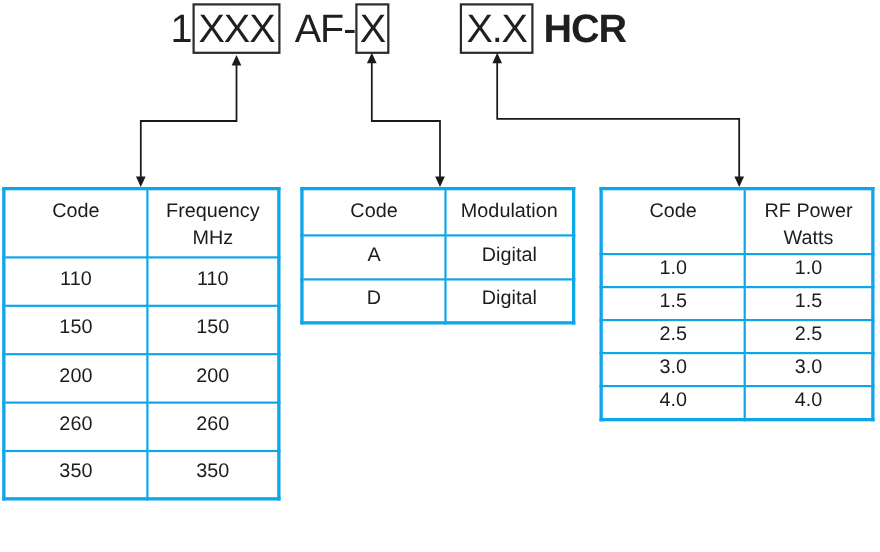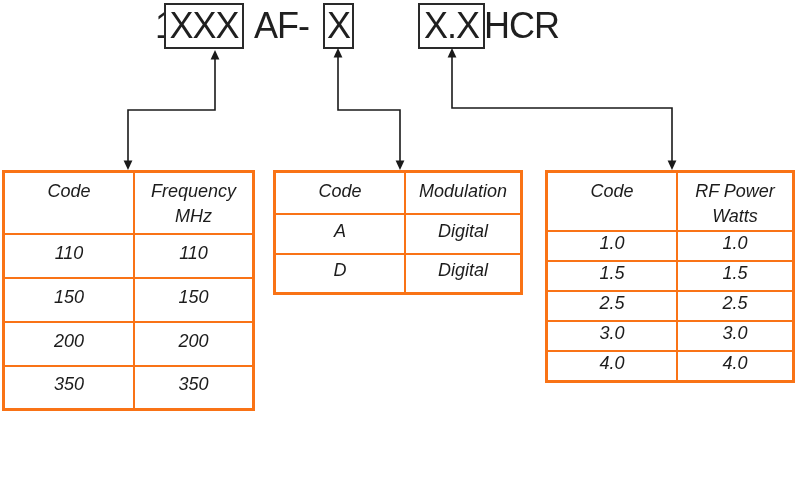--- a/index.html
+++ b/index.html
@@ -60,22 +60,21 @@
   
   table.t {
     position: absolute;
     border-collapse: collapse;
     table-layout: fixed;
     background: #ffffff;
     font-size: 18px;
     color: #1c1c1c;
   }
   table.t, table.t th, table.t td {
-    border: 2px solid #f97316;
-    font-style: italic;
+    border: 2px solid #0ea5e9;
   }
   table.t {
     border-width: 3px;
   }
   table.t th {
     font-weight: normal;
     vertical-align: top;
     padding-top: 6px;
     white-space: pre-line;
     line-height: 1.4;
@@ -99,25 +98,25 @@
   #t-power thead tr      { height: 57px; }
   #t-power tbody tr      { height: 28px; }
 </style>
 </head>
 <body>
 
 <div class="canvas">
 
   <div class="title">
     <span class="seg" style="left:155px;">1</span>
-    <span class="seg boxed" style="left:164px; width:80px;">XXX</span>
-    <span class="seg" style="left:254px;">AF-</span>
+    <span class="seg boxed" style="left:175px; width:80px;">XXX</span>
+    <span class="seg" style="left:268px;">AF-</span>
     <span class="seg boxed" style="left:323px; width:31px;">X</span>
     <span class="seg boxed" style="left:418px; width:67px;">X.X</span>
-    <span class="seg" style="left:484px;">HCR</span>
+    <span class="seg" style="left:494px;font-weight:bold;">HCR</span>
   </div>
 
   <svg class="connectors" width="800" height="502" viewBox="0 0 800 502">
     <g>
       <path d="M215 58 V110 H128 V162"></path>
       <polygon points="215,50 210.6,59.5 219.4,59.5"></polygon>
       <polygon points="128,170 123.6,160.5 132.4,160.5"></polygon>
     </g>
     <g>
       <path d="M338 56 V110 H400 V162"></path>
@@ -146,20 +145,24 @@
         </tr>
         <tr>
           <td>150</td>
           <td>150</td>
         </tr>
         <tr>
           <td>200</td>
           <td>200</td>
         </tr>
         <tr>
+          <td>260</td>
+          <td>260</td>
+        </tr>
+        <tr>
           <td>350</td>
           <td>350</td>
         </tr>
       </tbody>
     </table>
 
   <table class="t" id="t-modulation">
       <thead>
         <tr>
           <th>Code</th>

